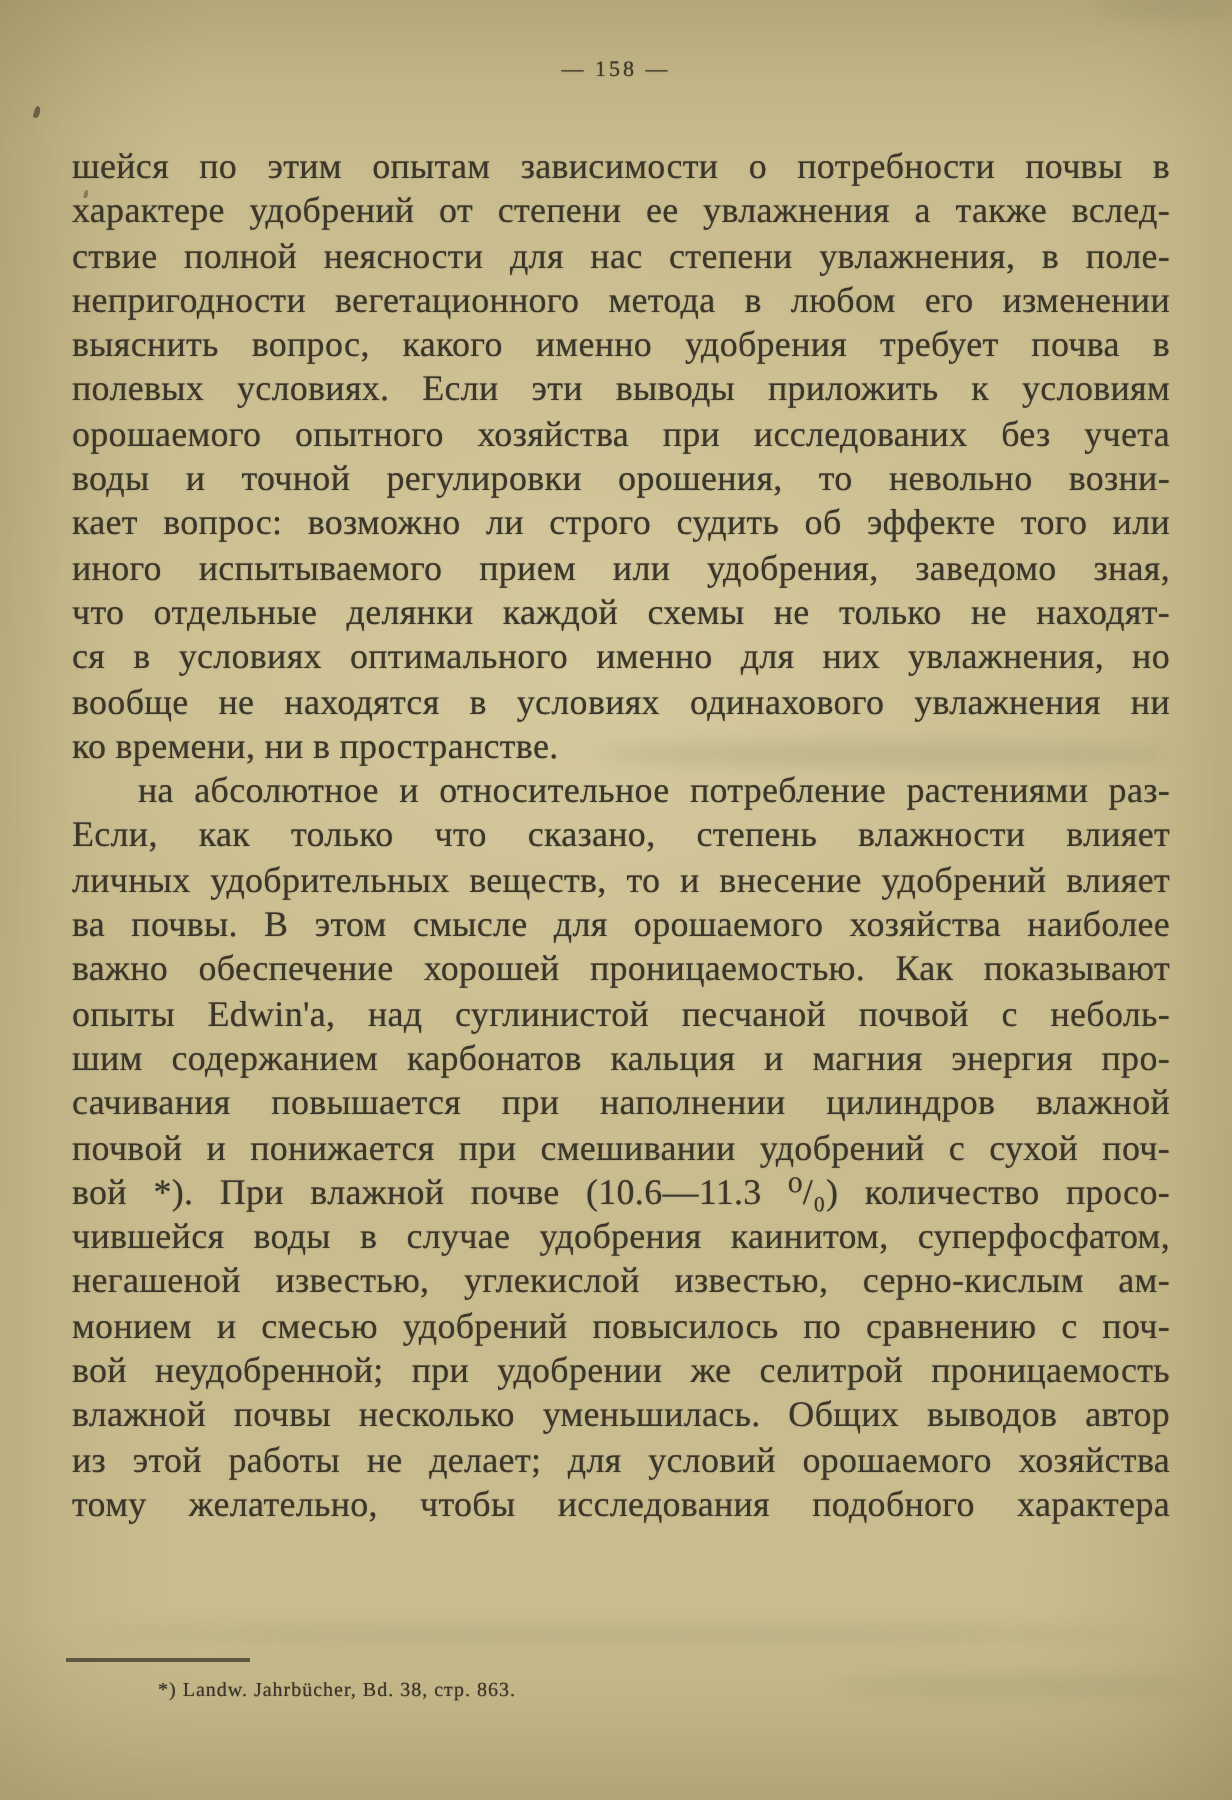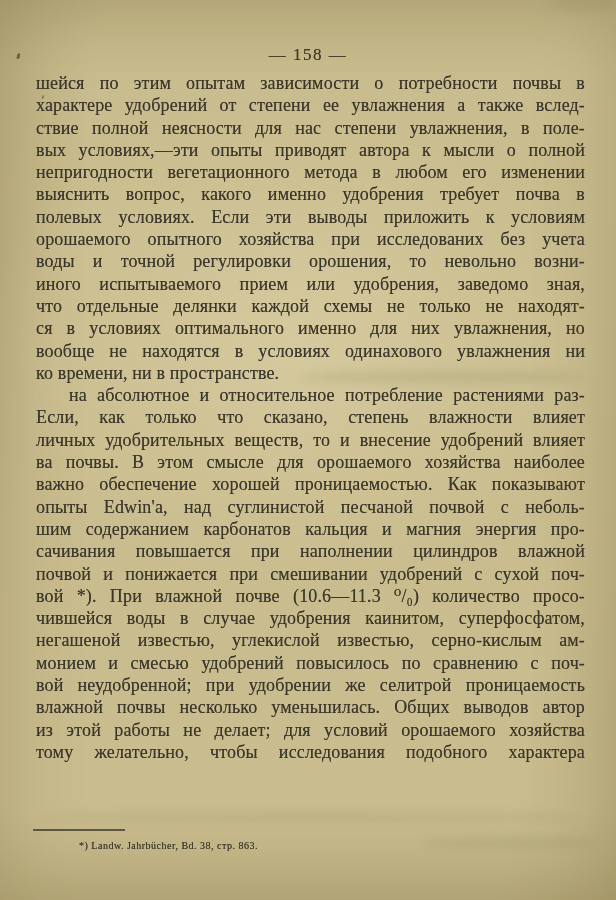--- a/index.html
+++ b/index.html
@@ -18,25 +18,25 @@
       radial-gradient(ellipse 420px 330px at 48% 38%, rgba(255,248,215,0.22), rgba(255,248,215,0) 75%),
       linear-gradient(100deg, rgba(110,95,50,0.13), rgba(110,95,50,0) 14%, rgba(110,95,50,0) 84%, rgba(110,95,50,0.10)),
       linear-gradient(180deg, rgba(120,105,55,0.10), rgba(120,105,55,0) 8%, rgba(120,105,55,0) 90%, rgba(120,105,55,0.14)),
       #c9bc8e;
     box-shadow: inset 0 0 80px rgba(100,85,40,0.28);
     font-family: "Liberation Serif", "DejaVu Serif", serif;
     color: #3b362a;
   }
   .page-number {
     position: absolute;
-    top: 45px;
+    top: 29px;
     left: 0;
     right: 0;
     text-align: center;
-    font-size: 17px;
+    font-size: 11px;
     letter-spacing: 1.5px;
     color: #3d3929;
     text-shadow: 0 0 0.6px rgba(61,57,41,0.7);
   }
   .text-block {
     position: absolute;
     top: 62px;
     left: 36px;
     width: 549px;
     font-size: 18px;
@@ -99,26 +99,26 @@
 <body>
 
 <div class="page">
   <div class="page-number">— 158 —</div>
 
   <div class="text-block" id="text-block">
       <div class="para">
         <div class="line">шейся по этим опытам зависимости о потребности почвы в</div>
         <div class="line">характере удобрений от степени ее увлажнения а также вслед-</div>
         <div class="line">ствие полной неясности для нас степени увлажнения, в поле-</div>
-        <div class="line">вых условиях,—эти опыты приводят автора к мысли о полной</div>
         <div class="line">непригодности вегетационного метода в любом его изменении</div>
         <div class="line">выяснить вопрос, какого именно удобрения требует почва в</div>
         <div class="line">полевых условиях. Если эти выводы приложить к условиям</div>
         <div class="line">орошаемого опытного хозяйства при исследованих без учета</div>
         <div class="line">воды и точной регулировки орошения, то невольно возни-</div>
+        <div class="line">кает вопрос: возможно ли строго судить об эффекте того или</div>
         <div class="line">иного испытываемого прием или удобрения, заведомо зная,</div>
         <div class="line">что отдельные делянки каждой схемы не только не находят-</div>
         <div class="line">ся в условиях оптимального именно для них увлажнения, но</div>
         <div class="line">вообще не находятся в условиях одинахового увлажнения ни</div>
         <div class="line no-just">ко времени, ни в пространстве.</div>
       </div>
       <div class="para indent">
         <div class="line">на абсолютное и относительное потребление растениями раз-</div>
         <div class="line">Если, как только что сказано, степень влажности влияет</div>
         <div class="line">личных удобрительных веществ, то и внесение удобрений влияет</div>

